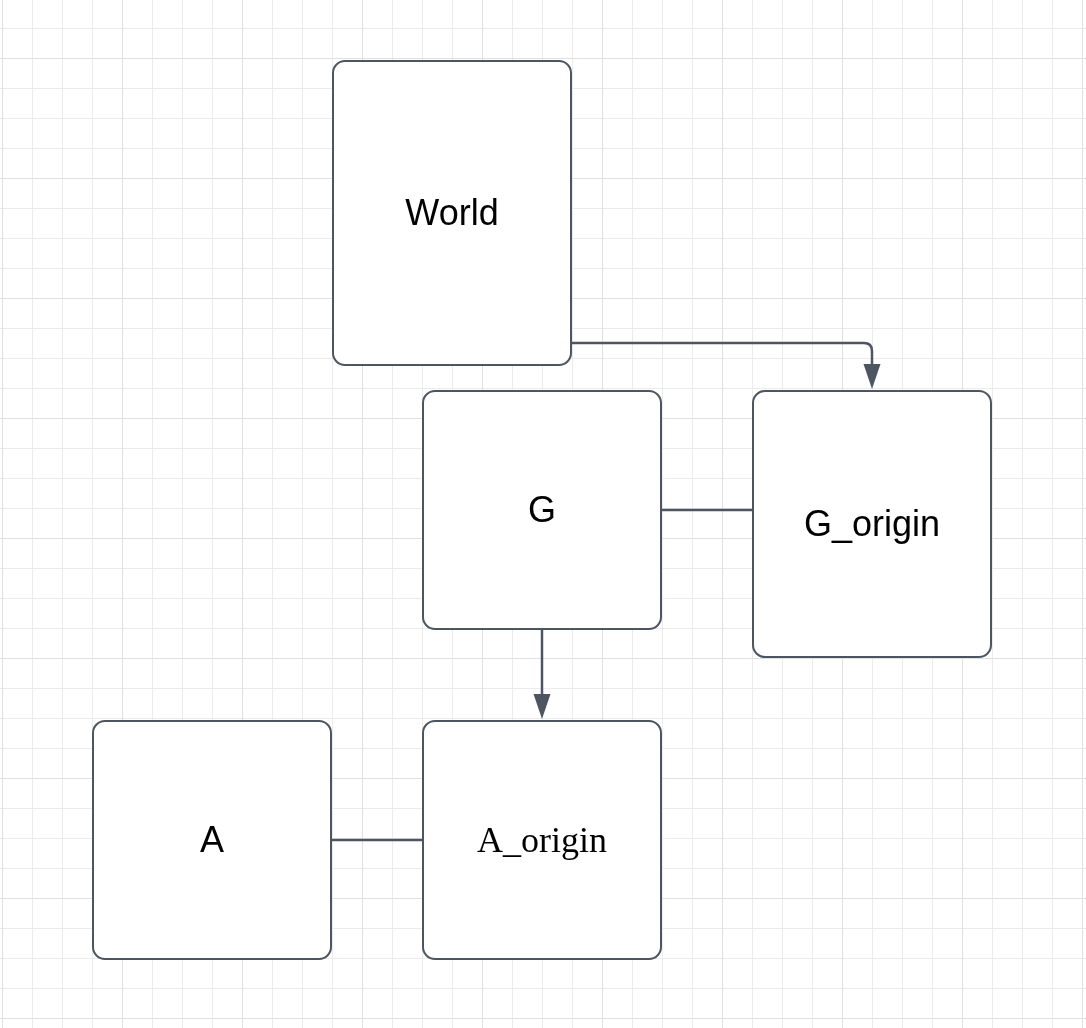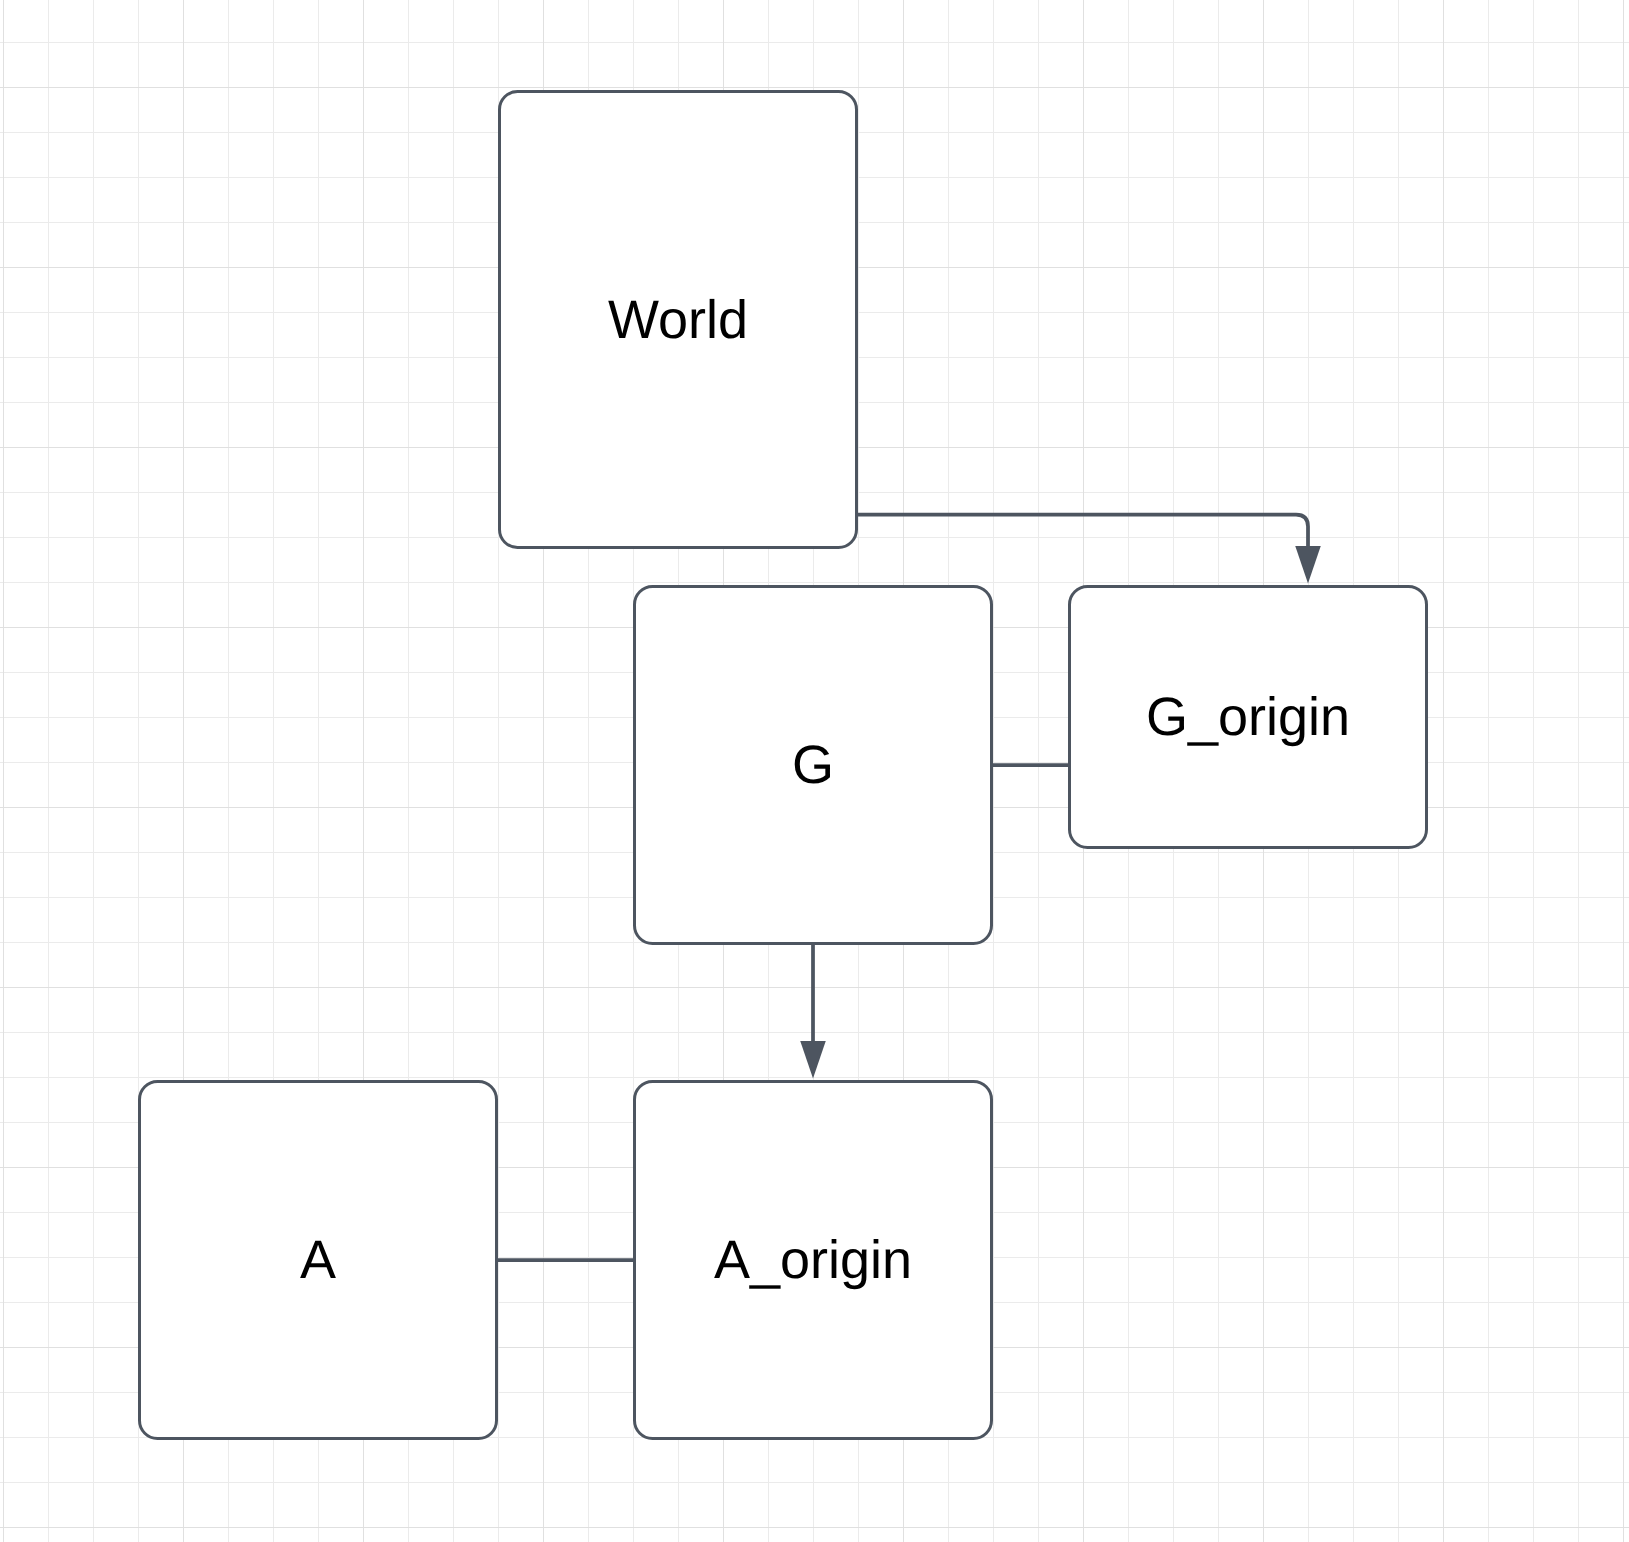--- a/index.html
+++ b/index.html
@@ -83,25 +83,25 @@
   </svg>
 
   <div class="node" style="left:332px; top:60px; width:240px; height:306px;">
     <span class="node-label">World</span>
   </div>
 
   <div class="node" style="left:422px; top:390px; width:240px; height:240px;">
     <span class="node-label">G</span>
   </div>
 
-  <div class="node" style="left:712px; top:390px; width:240px; height:176px;">
+  <div class="node" style="left:752px; top:390px; width:240px; height:268px;">
     <span class="node-label">G_origin</span>
   </div>
 
   <div class="node" style="left:92px; top:720px; width:240px; height:240px;">
     <span class="node-label">A</span>
   </div>
 
-  <div class="node" style="left:422px; top:720px; width:240px; height:240px;">
+  <div class="node" style="left:422px; top:720px; width:240px; height:240px;font-family:Liberation Serif, serif;">
     <span class="node-label">A_origin</span>
   </div>
 
 </div>
 
 </body></html>

